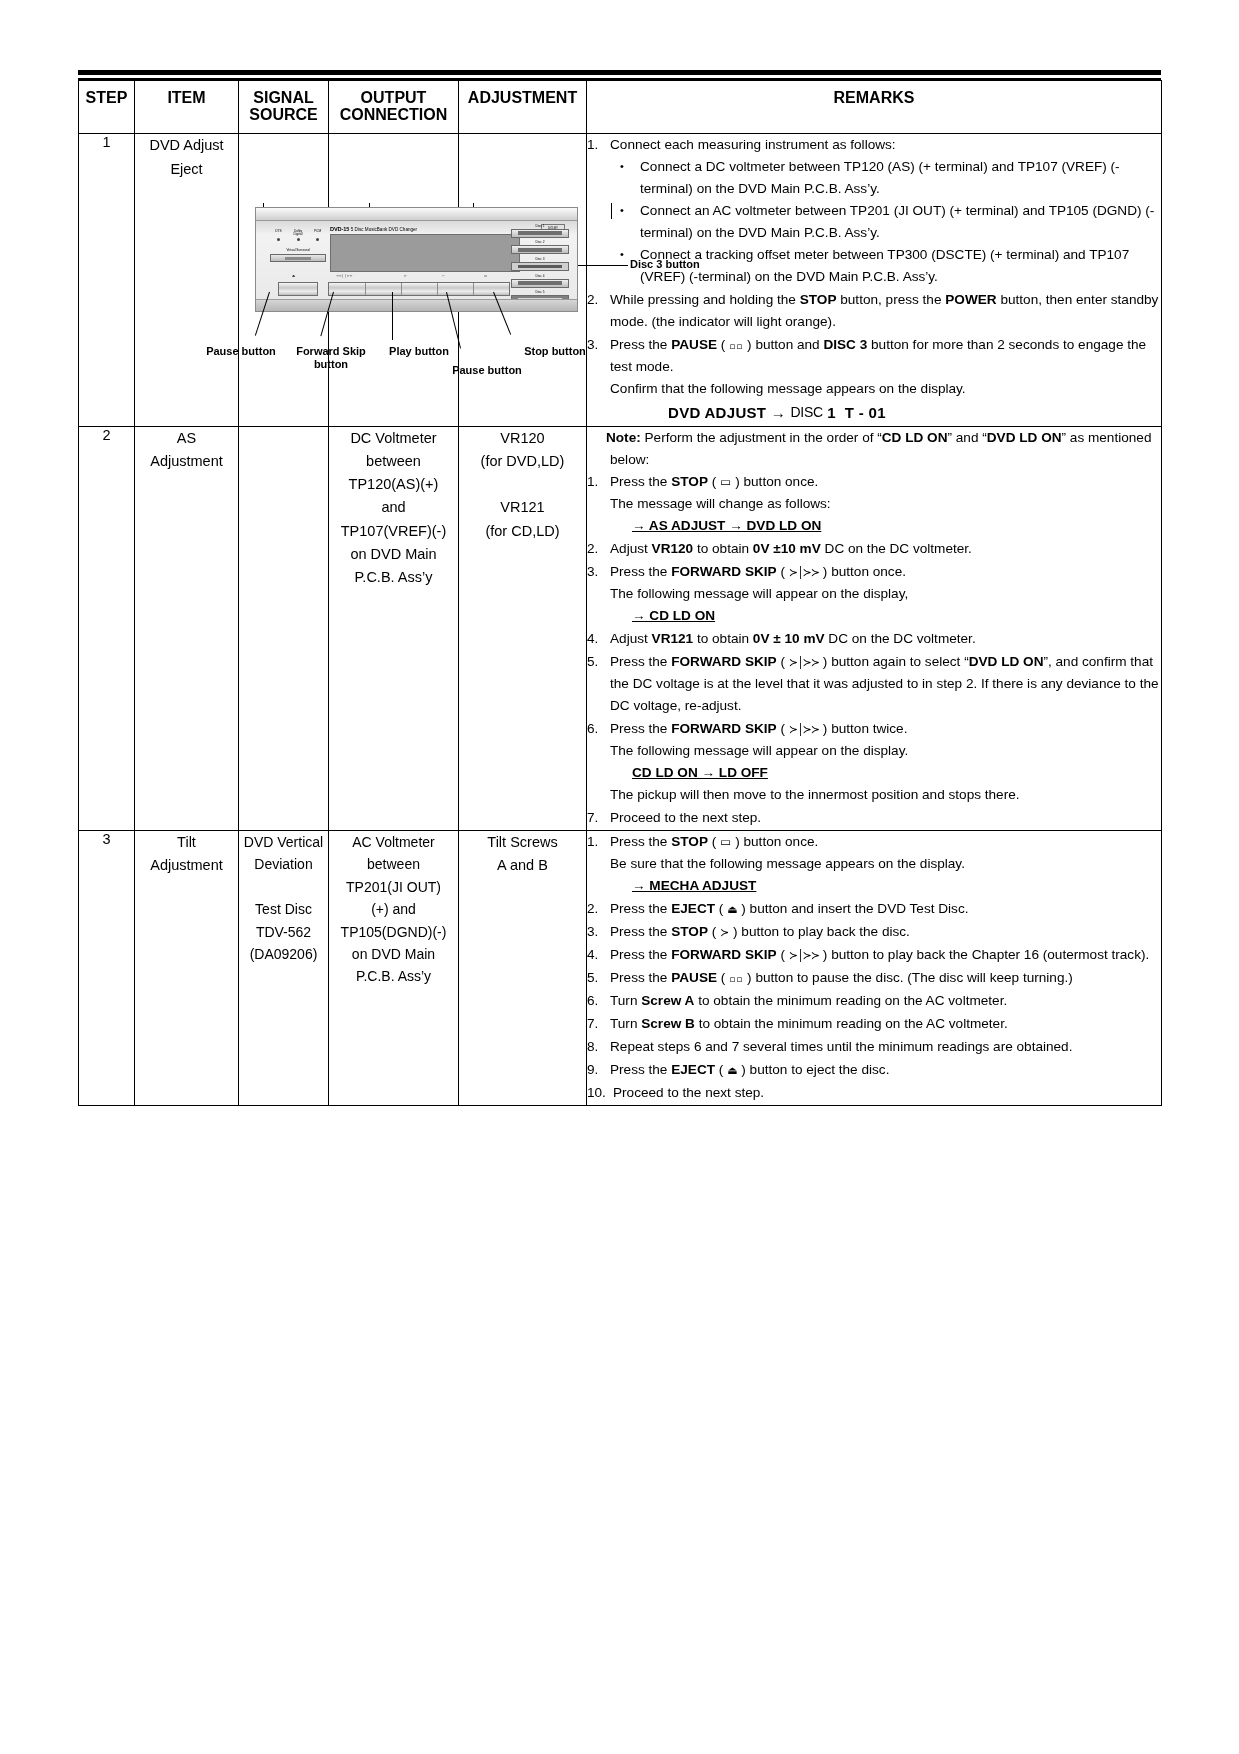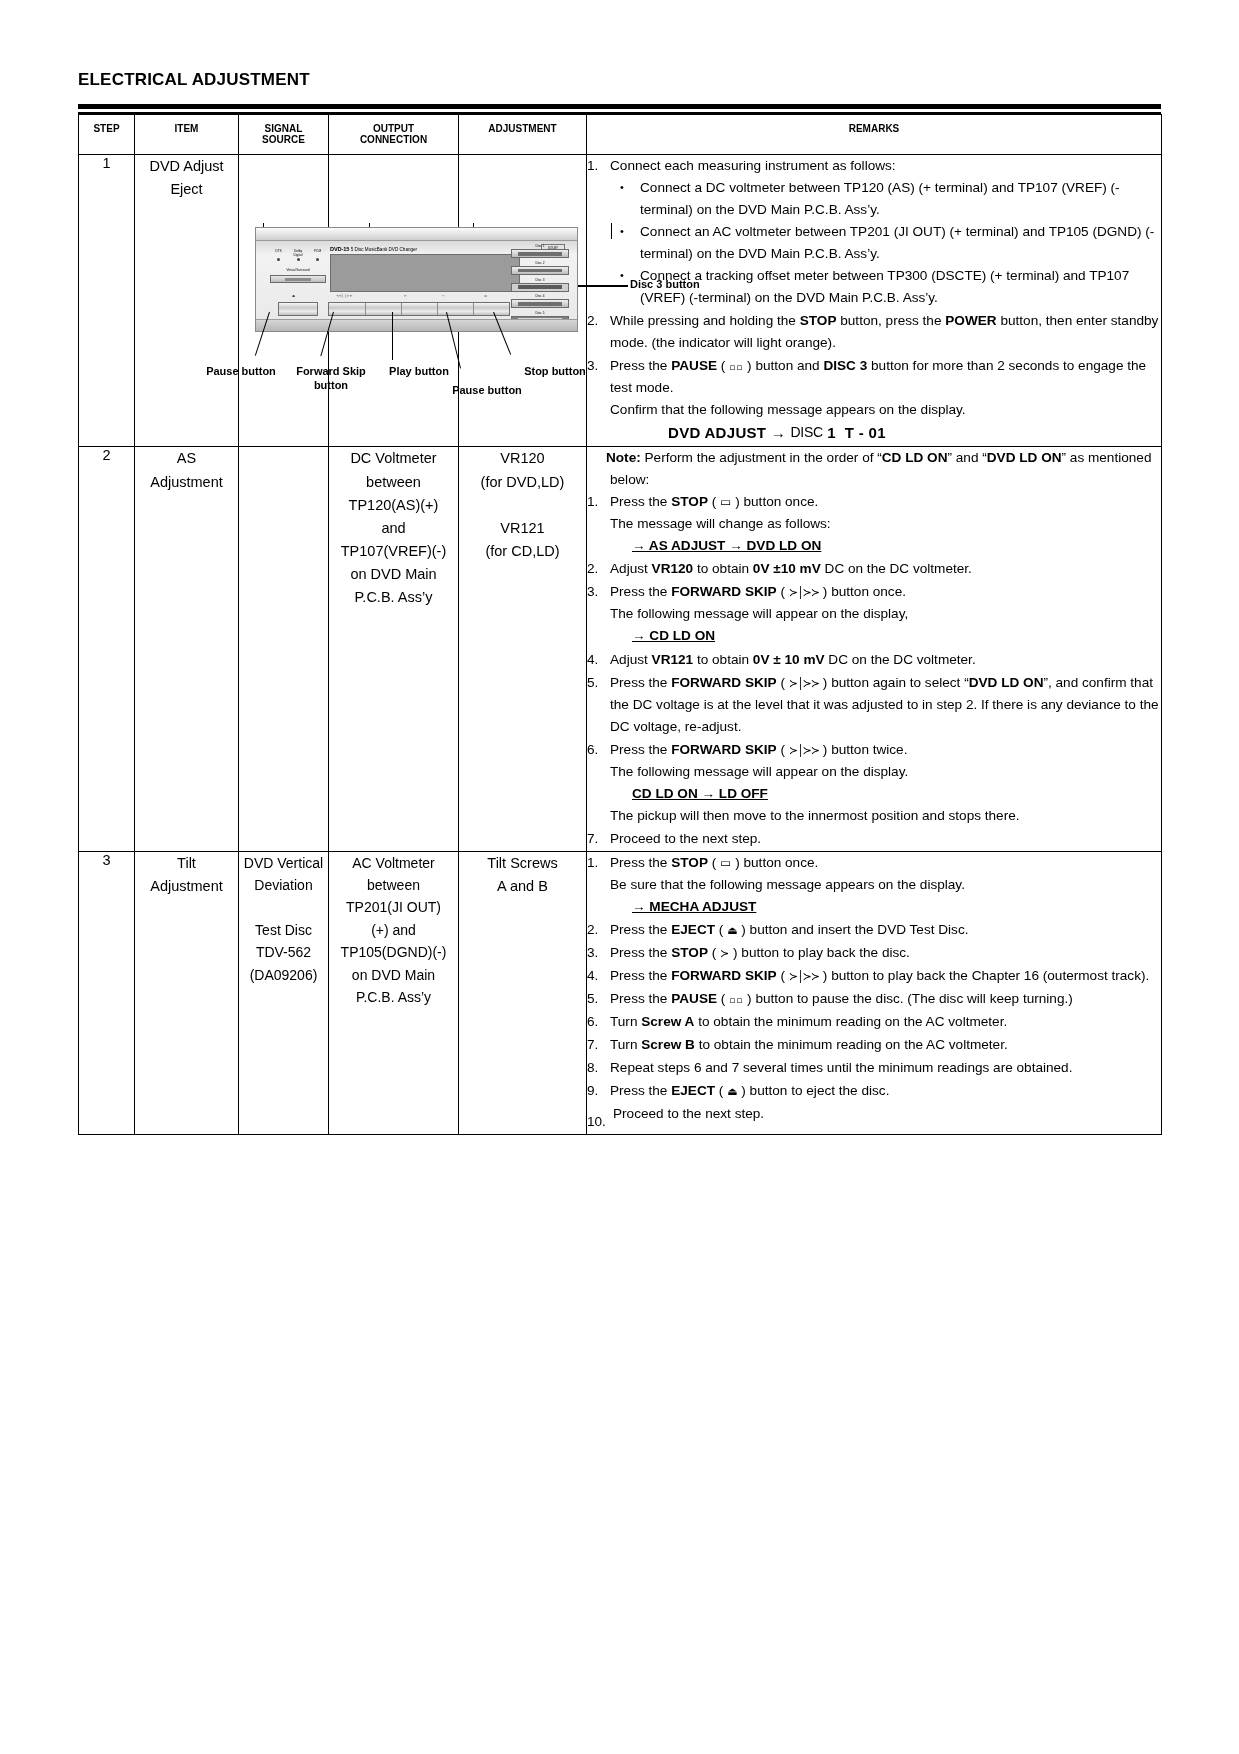--- a/index.html
+++ b/index.html
@@ -16,39 +16,39 @@
   .hdr-title { font-size: 17px; font-weight: bold; letter-spacing: .2px; margin: 14px 0 0 0; }
   .rule-wrap { margin-top: 14px; }
   .rule-thick { height: 5px; background: #000; }
   .rule-thin { height: 1.5px; background: #000; margin-top: 3px; }
 
   .sec-title { font-size: 20px; font-weight: bold; margin: 42px 0 18px 0; letter-spacing: .1px; }
 
   table.proc { border-collapse: collapse; width: 1083px; table-layout: fixed; }
   table.proc td, table.proc th { border: 1.2px solid #000; vertical-align: top; padding: 0; }
   table.proc thead th {
-    font-size: 10px; font-weight: bold; text-align: center;
+    font-size: 16px; font-weight: bold; text-align: center;
     padding: 8px 2px 9px 2px; line-height: 1.12;
   }
   col.c-step { width: 56px; }
   col.c-item { width: 104px; }
   col.c-sig  { width: 90px; }
   col.c-out  { width: 130px; }
   col.c-adj  { width: 128px; }
   col.c-rem  { width: 575px; }
 
   td.c { text-align: center; font-size: 14.5px; line-height: 1.60; padding-top: 22px; }
   td.c.narrow { font-size: 14px; }
   td.step { text-align: center; font-size: 14.5px; padding-top: 22px; }
   td.rem { padding: 18px 14px 16px 10px; font-size: 13.6px; line-height: 1.62; }
 
   ol.steps { margin: 0; padding: 0; list-style: none; }
   ol.steps > li { display: flex; margin-bottom: 1px; }
   ol.steps > li > .num { width: 23px; flex: 0 0 23px; text-align: left; }
-  ol.steps > li > .num.w2 { width: 26px; flex: 0 0 26px; margin-top: 8px; }
+  ol.steps > li > .num.w2 { width: 26px; flex: 0 0 26px; }
   ol.steps > li > .txt { flex: 1 1 auto; }
   .sub { margin: 0; padding: 0; list-style: none; }
   .sub > li { display: flex; }
   .sub > li > .bul { width: 24px; flex: 0 0 24px; text-align: center; font-size: 11px; line-height: 1.9; }
   .sub > li > .stx { flex: 1 1 auto; padding-left: 6px; }
   .msg { font-weight: bold; padding-left: 16px; }
   .msg.big { font-size: 15px; padding-left: 58px; letter-spacing:.3px; }
   .msg.mid { padding-left: 22px; text-decoration: underline; }
   b, strong { font-weight: bold; }
   .disc-sm { font-size: 14px; font-weight: normal; vertical-align: 1px; letter-spacing: -.3px; }
@@ -103,21 +103,20 @@
 
   .tickline { position:absolute; width:1.2px; background:#000; top:0; height:16px; }
 
   .pagenum { position:absolute; left:0; right:0; bottom:42px; text-align:center; font-size:20px; font-weight:bold; }
 </style>
 </head>
 <body>
 
 <div class="page">
 
-  <div class="hdr-title">ELECTRICAL ADJUSTMENT</div>
   <div class="rule-wrap">
     <div class="rule-thick"></div>
     <div class="rule-thin"></div>
   </div>
 
 
   <table class="proc">
     <colgroup>
       <col class="c-step">
         <col class="c-item">

